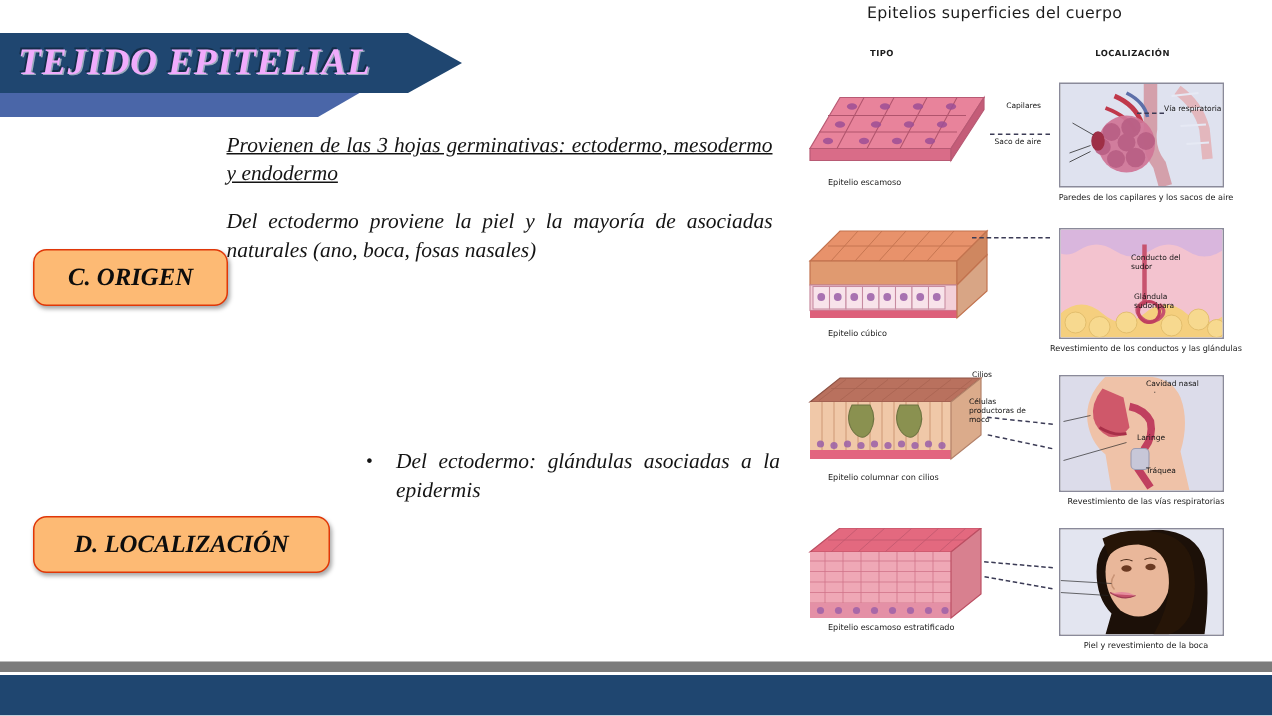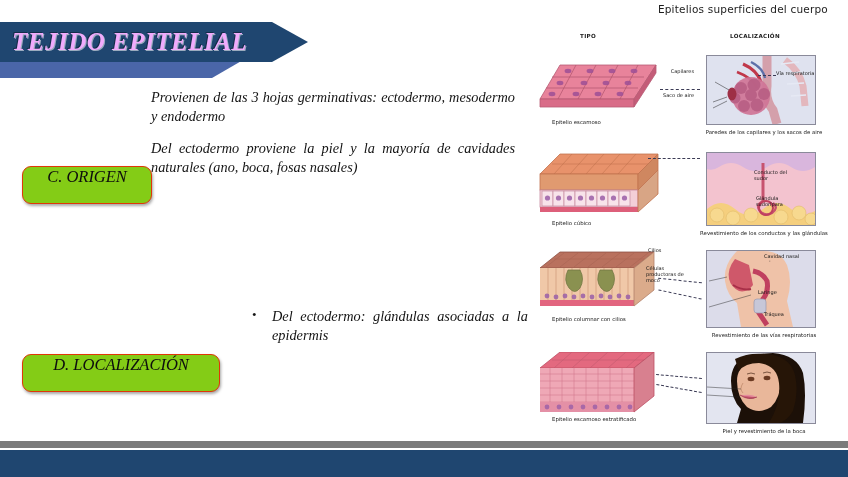--- a/index.html
+++ b/index.html
@@ -28,55 +28,55 @@
     text-shadow:1px 1px 0 rgba(255,255,255,.55), -1px -1px 0 rgba(0,0,0,.35);
     white-space:nowrap;
   }
 
   
   .para{
     position:absolute;left:151px;width:364px;
     font-style:italic;font-size:14.3px;line-height:1.33;
     color:#141414;text-align:justify;text-justify:inter-word;
   }
-  #para-1{top:88px;}
+  #para-1{top:88px;text-decoration:underline;}
   #para-2{top:139px;}
   #para-3{top:190px;}
 
   
   #bullet-list{
     position:absolute;left:236px;top:295px;width:280px;
     font-style:italic;font-size:14.3px;line-height:1.33;color:#141414;
-    list-style:none;margin:12px;padding:0;
+    list-style:none;margin:4px;padding:0;
   }
   #bullet-list li{
     position:relative;padding-left:24px;margin-bottom:1px;
     text-align:justify;text-justify:inter-word;
   }
   #bullet-list li::before{
     content:"\2022";position:absolute;left:4px;top:-1px;
     font-style:normal;font-size:13px;color:#141414;
   }
 
   
   .badge{
-    position:absolute;background:#84cc16;
+    position:absolute;background:#fdba74;
     border-radius:9px;
-    display:flex;justify-content:center;
-    color:#0d0d0d;font-weight:normal;font-style:italic;
+    display:flex;align-items:center;justify-content:center;
+    color:#0d0d0d;font-weight:bold;font-style:italic;
     box-shadow:1px 2px 3px rgba(0,0,0,.35);
     border:1px solid #e03708;
   }
   #badge-origen{left:22px;top:166px;width:128px;height:36px;font-size:16.5px;}
-  #badge-localizacion{left:22px;top:344px;width:196px;height:36px;font-size:16.5px;margin-top:10px;}
+  #badge-localizacion{left:22px;top:344px;width:196px;height:36px;font-size:16.5px;}
 
   
   #figure{position:absolute;left:520px;top:0px;width:328px;height:445px;}
   #fig-title{
-    position:absolute;left:58px;top:3px;width:250px;text-align:right;
+    position:absolute;left:58px;top:3px;width:250px;text-align:left;
     font-family:"DejaVu Sans", sans-serif;font-size:10.5px;color:#1c1c1c;
     letter-spacing:.2px;
   }
   #fig-col-tipo{
     position:absolute;left:38px;top:33px;width:60px;text-align:center;
     font-family:"DejaVu Sans", sans-serif;font-size:5.6px;color:#1c1c1c;
     letter-spacing:.3px;font-weight:bold;
   }
   #fig-col-local{
     position:absolute;left:175px;top:33px;width:120px;text-align:center;
@@ -119,21 +119,21 @@
 <body>
 
 <div class="slide">
 
   <div id="title-shadow"></div>
   <div id="title-banner">
     <span class="t">TEJIDO EPITELIAL</span>
   </div>
 
   <div class="para" id="para-1">Provienen de las 3 hojas germinativas: ectodermo, mesodermo y endodermo</div>
-  <div class="para" id="para-2">Del ectodermo proviene la piel y la mayoría de cavidades naturales (ano, boca, fosas nasales)</div>
+  <div class="para" id="para-2">Del ectodermo proviene la piel y la mayoría de asociadas naturales (ano, boca, fosas nasales)</div>
 
   <ul id="bullet-list">
     <li>Del ectodermo: glándulas asociadas a la epidermis</li>
   </ul>
 
   <div class="badge" id="badge-origen">
     <span>C. ORIGEN</span>
   </div>
   <div class="badge" id="badge-localizacion">
     <span>D. LOCALIZACIÓN</span>

